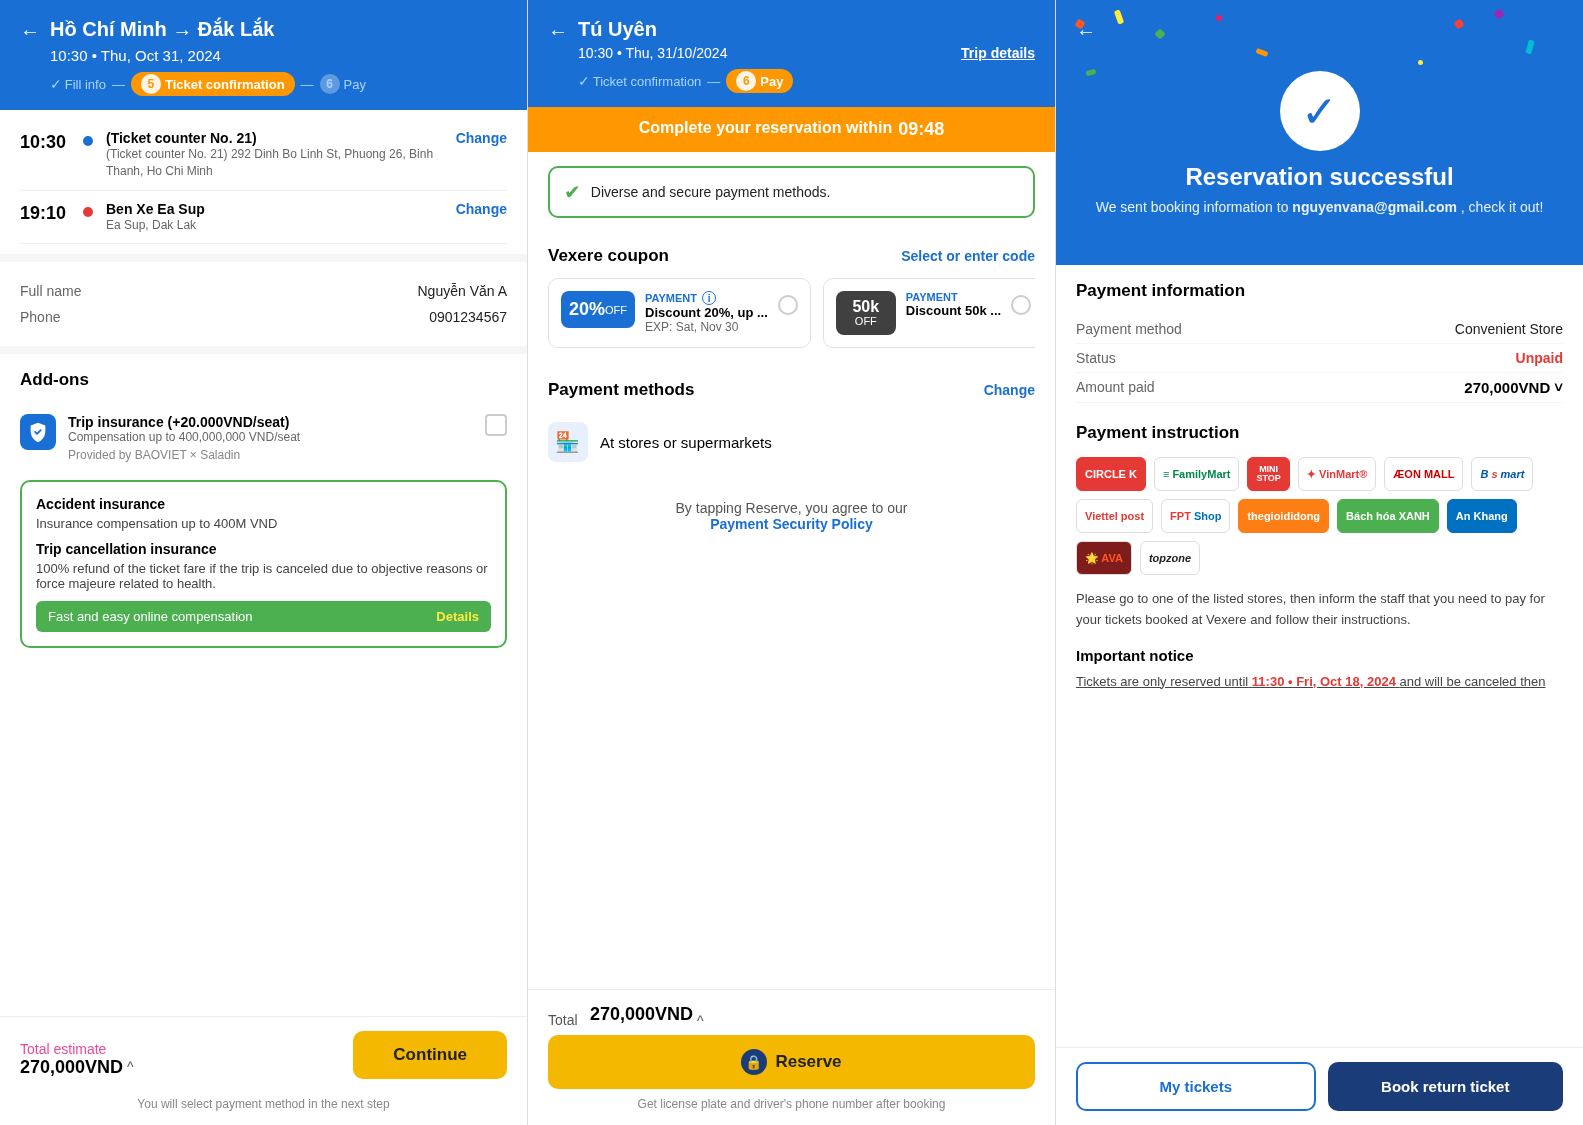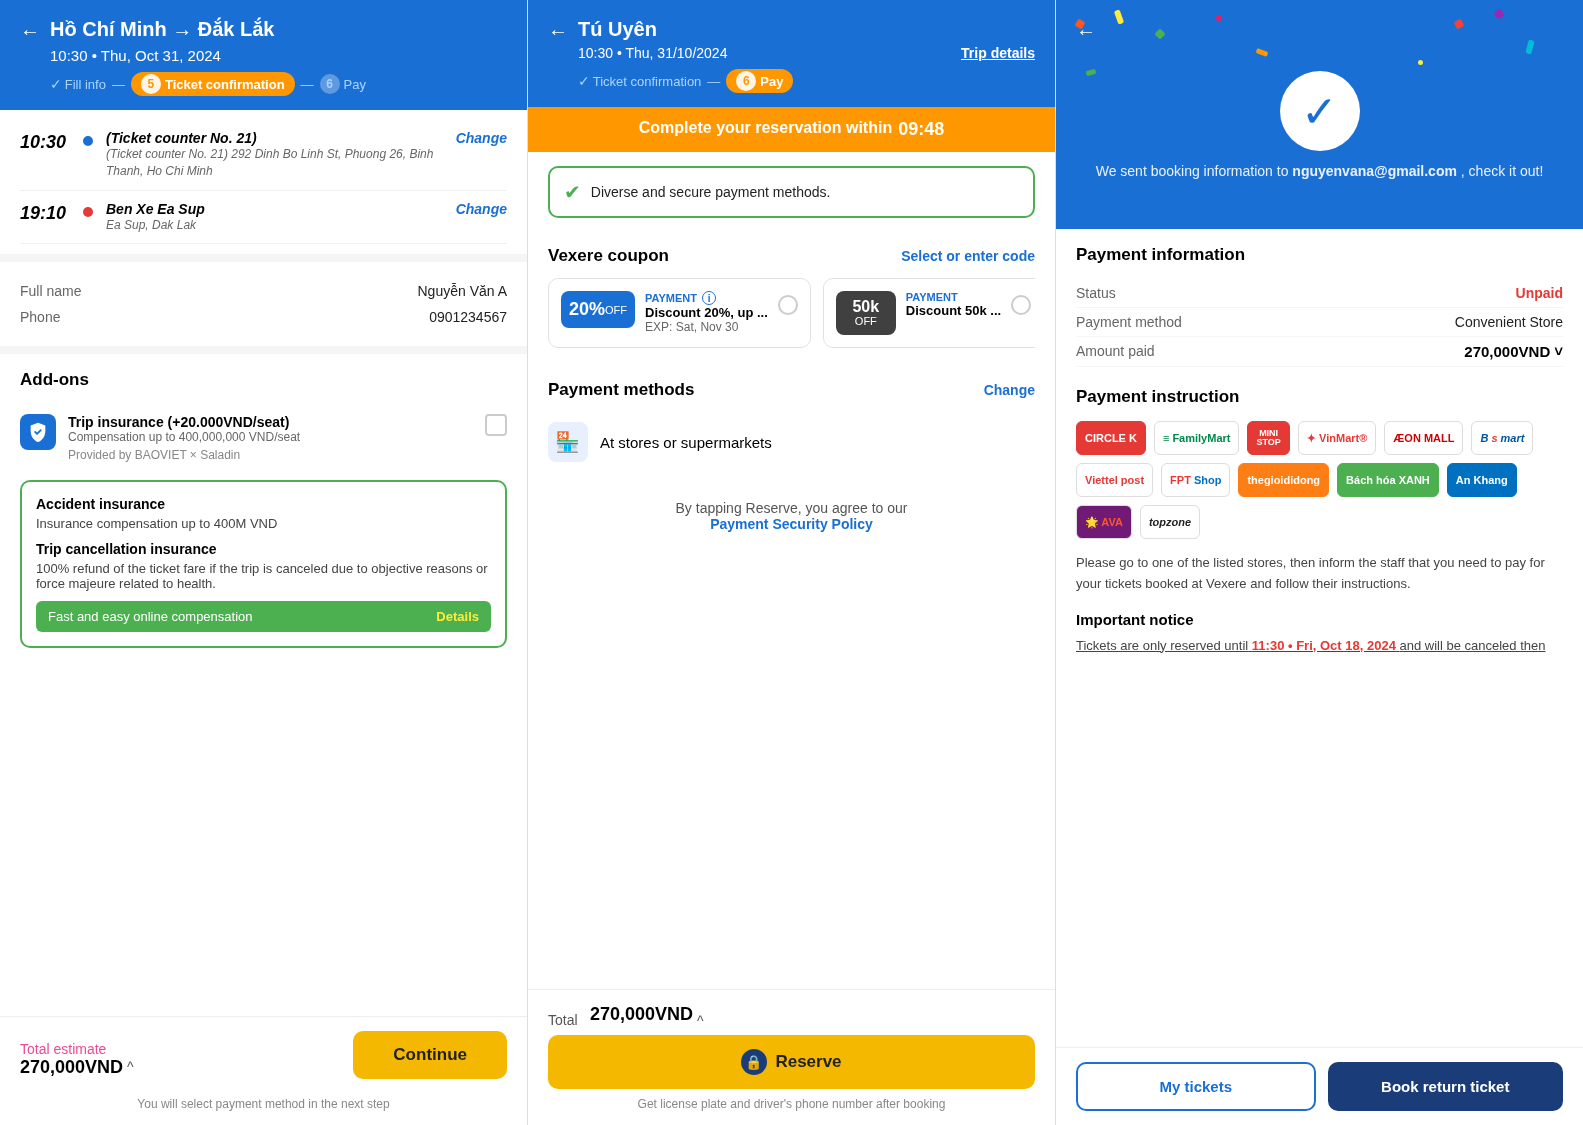--- a/index.html
+++ b/index.html
@@ -21,21 +21,21 @@
     .p1-steps { display: flex; align-items: center; margin-left: 30px; margin-top: 8px; font-size: 13px; gap: 6px; }
     .step-done { color: #aad4ff; display: flex; align-items: center; gap: 3px; }
     .step-active { background: #ff9800; color: #fff; border-radius: 12px; padding: 2px 10px; font-weight: 700; display: flex; align-items: center; gap: 4px; }
     .step-num { background: rgba(255,255,255,0.3); border-radius: 50%; width: 20px; height: 20px; display: inline-flex; align-items: center; justify-content: center; font-size: 12px; font-weight: 700; }
     .step-num-active { background: rgba(255,255,255,0.9); color: #ff9800; border-radius: 50%; width: 20px; height: 20px; display: inline-flex; align-items: center; justify-content: center; font-size: 12px; font-weight: 700; }
     .step-sep { color: #aad4ff; }
     .step-next { color: #aad4ff; display: flex; align-items: center; gap: 4px; }
 
     .p1-body { padding: 0; flex: 1; overflow-y: auto; }
 
-    .ticket-times { padding: 10px 20px; font-style: italic; }
+    .ticket-times { padding: 10px 20px; }
     .time-row { display: flex; align-items: flex-start; padding: 10px 0; border-bottom: 1px solid #f0f0f0; }
     .time-val { font-size: 18px; font-weight: 700; width: 60px; flex-shrink: 0; padding-top: 2px; }
     .time-dot { width: 16px; flex-shrink: 0; display: flex; align-items: center; justify-content: center; padding-top: 6px; }
     .dot-blue { width: 10px; height: 10px; border-radius: 50%; background: #1a6fd4; border: 2px solid #1a6fd4; }
     .dot-red { width: 10px; height: 10px; border-radius: 50%; background: #e53935; }
     .time-info { flex: 1; padding: 0 10px; }
     .time-label { font-size: 14px; font-weight: 600; }
     .time-sub { font-size: 12px; color: #666; line-height: 1.4; }
     .change-btn { color: #1a6fd4; font-size: 14px; font-weight: 600; text-decoration: none; }
 
@@ -154,21 +154,21 @@
     .store-family { background: #fff; color: #00884a; border-color: #ddd; }
     .store-mini { background: #e53935; color: #fff; border-color: #e53935; }
     .store-vinmart { background: #fff; color: #e53935; border-color: #ddd; }
     .store-aeon { background: #fff; color: #cc0000; border-color: #ddd; }
     .store-bsmart { background: #fff; color: #0056a2; border-color: #ddd; }
     .store-viettel { background: #fff; color: #e53935; border-color: #ddd; }
     .store-fpt { background: #fff; color: #e53935; border-color: #ddd; }
     .store-tgdd { background: #fd7e14; color: #fff; border-color: #fd7e14; }
     .store-bich { background: #4caf50; color: #fff; border-color: #4caf50; }
     .store-ankhang { background: #0070c0; color: #fff; border-color: #0070c0; }
-    .store-ava { background: #701a75; color: #ff5722; border-color: #ddd; }
+    .store-ava { background: #7f1d1d; color: #ff5722; border-color: #ddd; }
     .store-topzone { background: #fff; color: #222; border-color: #ddd; }
 
     .pi2-desc { font-size: 13px; color: #444; line-height: 1.6; margin-bottom: 16px; }
     .important-notice { }
     .in-title { font-size: 15px; font-weight: 700; margin-bottom: 8px; }
     .in-text { font-size: 13px; color: #444; line-height: 1.6; text-decoration: underline; }
     .in-highlight { color: #e53935; font-weight: 600; }
 
     .p3-footer { padding: 14px 20px; border-top: 1px solid #eee; background: #fff; display: flex; gap: 12px; }
     .my-tickets-btn { flex: 1; background: #fff; border: 2px solid #1a6fd4; color: #1a6fd4; font-size: 15px; font-weight: 700; border-radius: 10px; padding: 14px; cursor: pointer; }
@@ -418,39 +418,40 @@
         <div class="c-dot" style="width:5px;height:5px;background:#ffeb3b;top:60px;right:160px;border-radius:50%;"></div>
         <div class="c-dot" style="width:10px;height:5px;background:#4caf50;top:70px;left:30px;transform:rotate(-15deg);"></div>
       </div>
       <div class="p3-back-row">
         <span class="p1-back-icon">←</span>
       </div>
       <div class="p3-success-area">
         <div class="p3-check-circle">
           <span class="p3-check-icon">✓</span>
         </div>
+        <div class="p3-success-title">Reservation successful</div>
         <div class="p3-success-sub">
           <span>We sent booking information to</span>
           <span class="p3-email">nguyenvana@gmail.com</span>
           <span>, check it out!</span>
         </div>
       </div>
     </div>
 
     <div class="p3-body">
 
       <div class="payment-info-section">
         <div class="pi-title">Payment information</div>
         <div class="pi-row">
+          <span class="pi-label">Payment method</span>
+          <span class="pi-val">Convenient Store</span>
+        </div>
+        <div class="pi-row">
           <span class="pi-label">Status</span>
           <span class="pi-val-red">Unpaid</span>
-        </div>
-        <div class="pi-row">
-          <span class="pi-label">Payment method</span>
-          <span class="pi-val">Convenient Store</span>
         </div>
         <div class="pi-row">
           <span class="pi-label">Amount paid</span>
           <span class="pi-val-bold">
             <span>270,000VND</span>
             <span>˅</span>
           </span>
         </div>
       </div>
 

